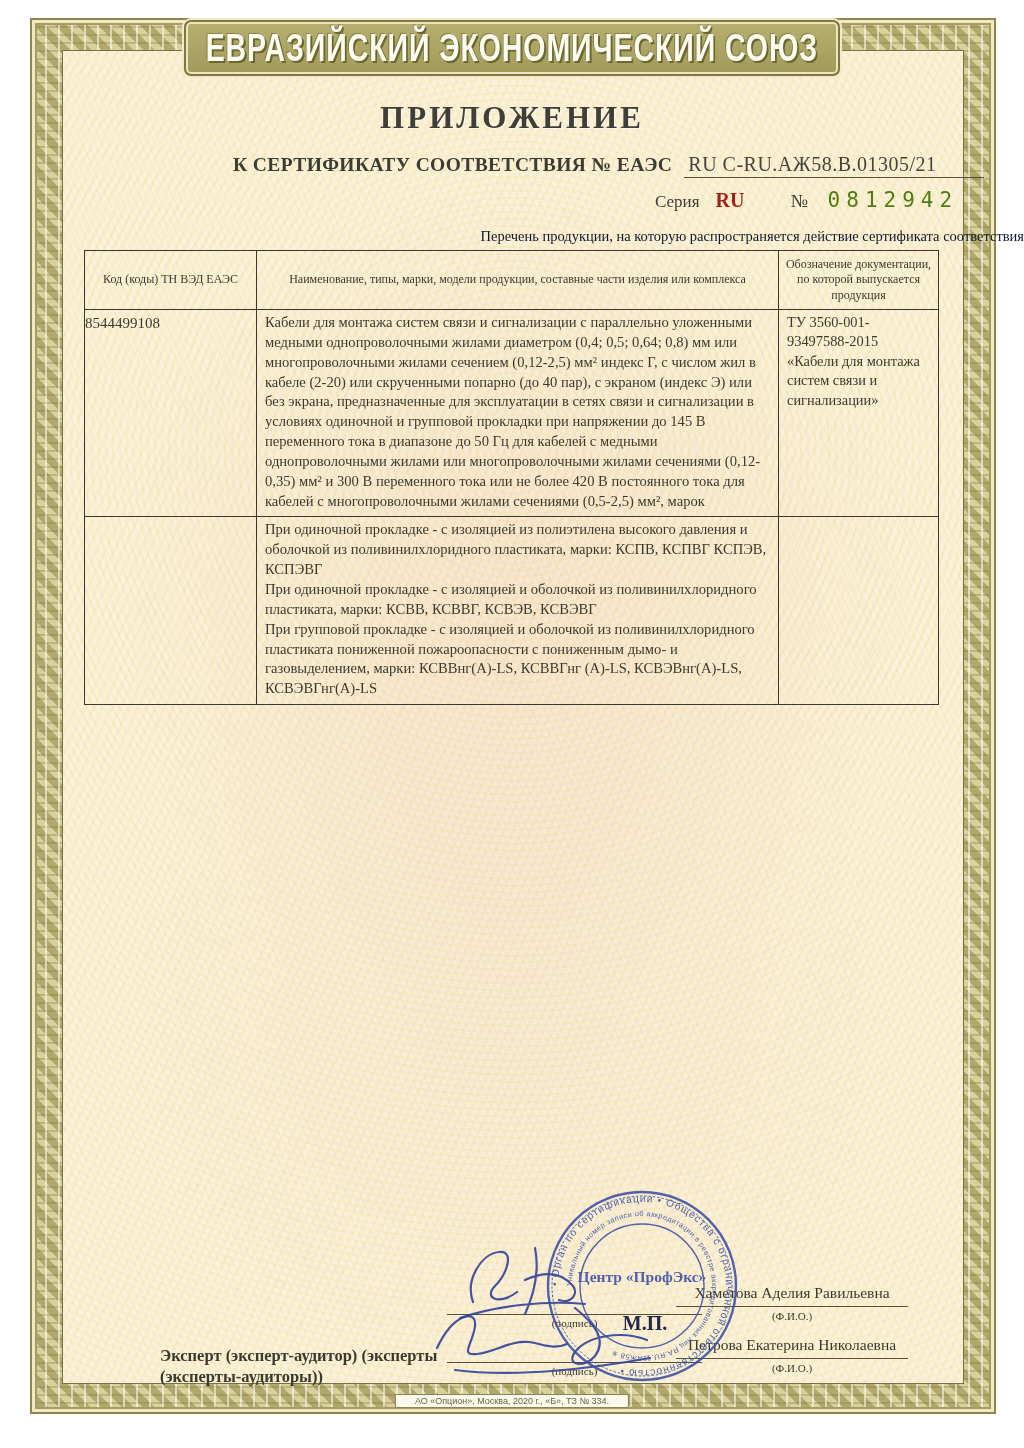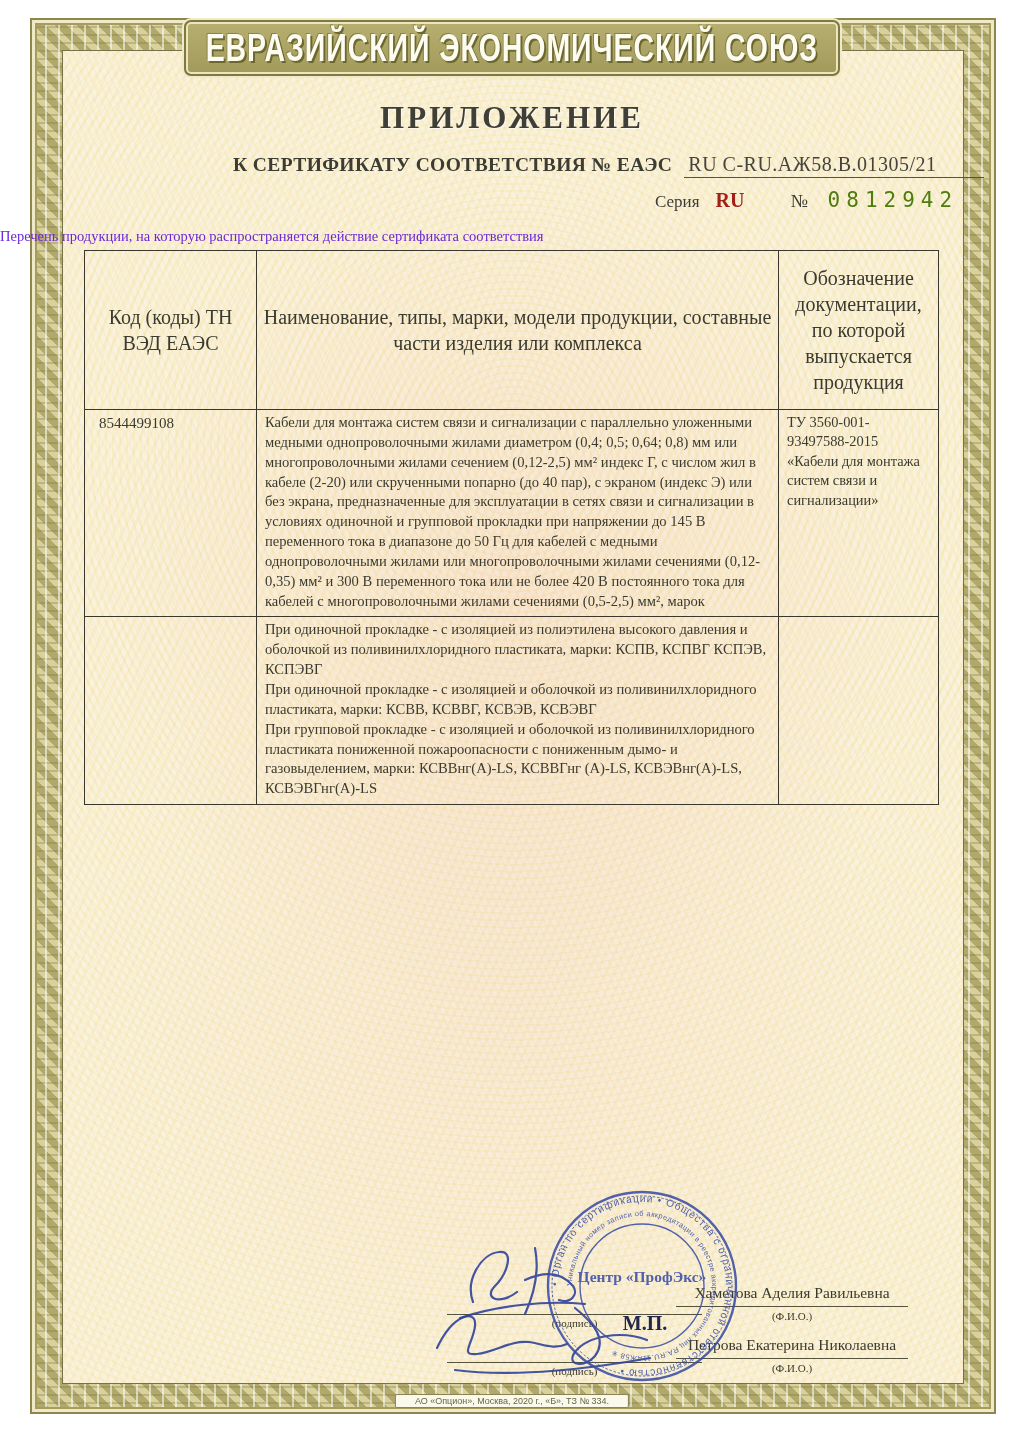--- a/index.html
+++ b/index.html
@@ -59,33 +59,33 @@
   .cert-label{font-size:19.5px;font-weight:bold;color:#3d3c33;letter-spacing:.4px;}
   .cert-number{display:inline-block;font-size:20px;color:#46443a;margin-left:12px;
     min-width:292px;border-bottom:1px solid #57533c;padding:0 4px 1px 4px;letter-spacing:.5px;}
 
   .series-row{position:absolute;left:655px;top:188px;white-space:nowrap;z-index:4;}
   .series-label{font-size:17px;color:#3d3c33;}
   .series-value{font-size:20px;font-weight:bold;color:#a32019;margin-left:12px;font-family:"Liberation Serif",serif;margin-top:48px;}
   .num-sign{font-size:18px;color:#3d3c33;margin-left:42px;}
   .blank-number{font-size:21px;color:#4d7c0f;margin-left:16px;letter-spacing:6px;font-family:"DejaVu Sans Mono",monospace;}
 
-  .table-caption{position:absolute;left:0;right:0;top:228px;text-align:left;
-    font-size:14.5px;color:#6d28d9;z-index:4;}
+  .table-caption{position:absolute;left:0;right:0;top:228px;text-align:right;
+    font-size:14.5px;color:#0f172a;z-index:4;}
 
   .products{position:absolute;left:84px;top:250px;width:854px;z-index:4;
     border-collapse:collapse;table-layout:fixed;}
   .products col.c1{width:172px;}
   .products col.c2{width:522px;}
   .products col.c3{width:160px;}
   .products th,.products td{border:1px solid #3a382c;color:#3b3a2e;}
-  .products th{font-weight:normal;font-size:20px;text-align:center;vertical-align:middle;
-    padding:14px 6px;height:58px;line-height:1.3;}
+  .products th{font-weight:normal;font-size:12px;text-align:center;vertical-align:middle;
+    padding:0 6px;height:58px;line-height:1.3;}
   .products td{vertical-align:top;font-size:14.6px;line-height:1.36;padding:3px 8px 5px 8px;}
-  .products td.code{font-size:15px;padding-left:14px;}
+  .products td.code{font-size:15px;padding-left:0;}
   .products td.desc p{margin:0;}
   .products td.docs{font-size:14.4px;line-height:1.35;}
   .row1 td{height:194px;}
   .row2 td{height:172px;margin-top:9px;}
 
   
   .role{position:absolute;left:160px;width:310px;font-size:16.5px;font-weight:bold;color:#3b3a2e;line-height:1.28;z-index:4;}
   .role1{top:1292px;}
   .role2{top:1345px;}
   .sig-line{position:absolute;border-bottom:1px solid #55523b;z-index:4;}
@@ -167,20 +167,21 @@
       <td class="desc">
         <p>При одиночной прокладке - с изоляцией из полиэтилена высокого давления и оболочкой из поливинилхлоридного пластиката, марки: КСПВ, КСПВГ КСПЭВ,  КСПЭВГ</p>
         <p>При одиночной прокладке - с изоляцией и оболочкой из поливинилхлоридного пластиката, марки: КСВВ, КСВВГ, КСВЭВ, КСВЭВГ</p>
         <p>При групповой прокладке - с изоляцией и оболочкой из поливинилхлоридного пластиката пониженной пожароопасности с пониженным дымо- и газовыделением, марки:  КСВВнг(А)-LS, КСВВГнг (А)-LS, КСВЭВнг(А)-LS,  КСВЭВГнг(А)-LS</p>
       </td>
       <td class="docs"></td>
     </tr>
   </tbody>
     </table>
 
+  <div class="role role2">Эксперт (эксперт-аудитор) (эксперты (эксперты-аудиторы))</div>
 
   <div class="sig-line line1"></div>
   <div class="sig-caption cap1">(подпись)</div>
   <div class="sig-line line2"></div>
   <div class="sig-caption cap2">(подпись)</div>
 
   <div class="name name1">Хаметова Аделия Равильевна</div>
   <div class="sig-line fio-line1"></div>
   <div class="sig-caption fio-cap1">(Ф.И.О.)</div>
   <div class="name name2">Петрова Екатерина Николаевна</div>

